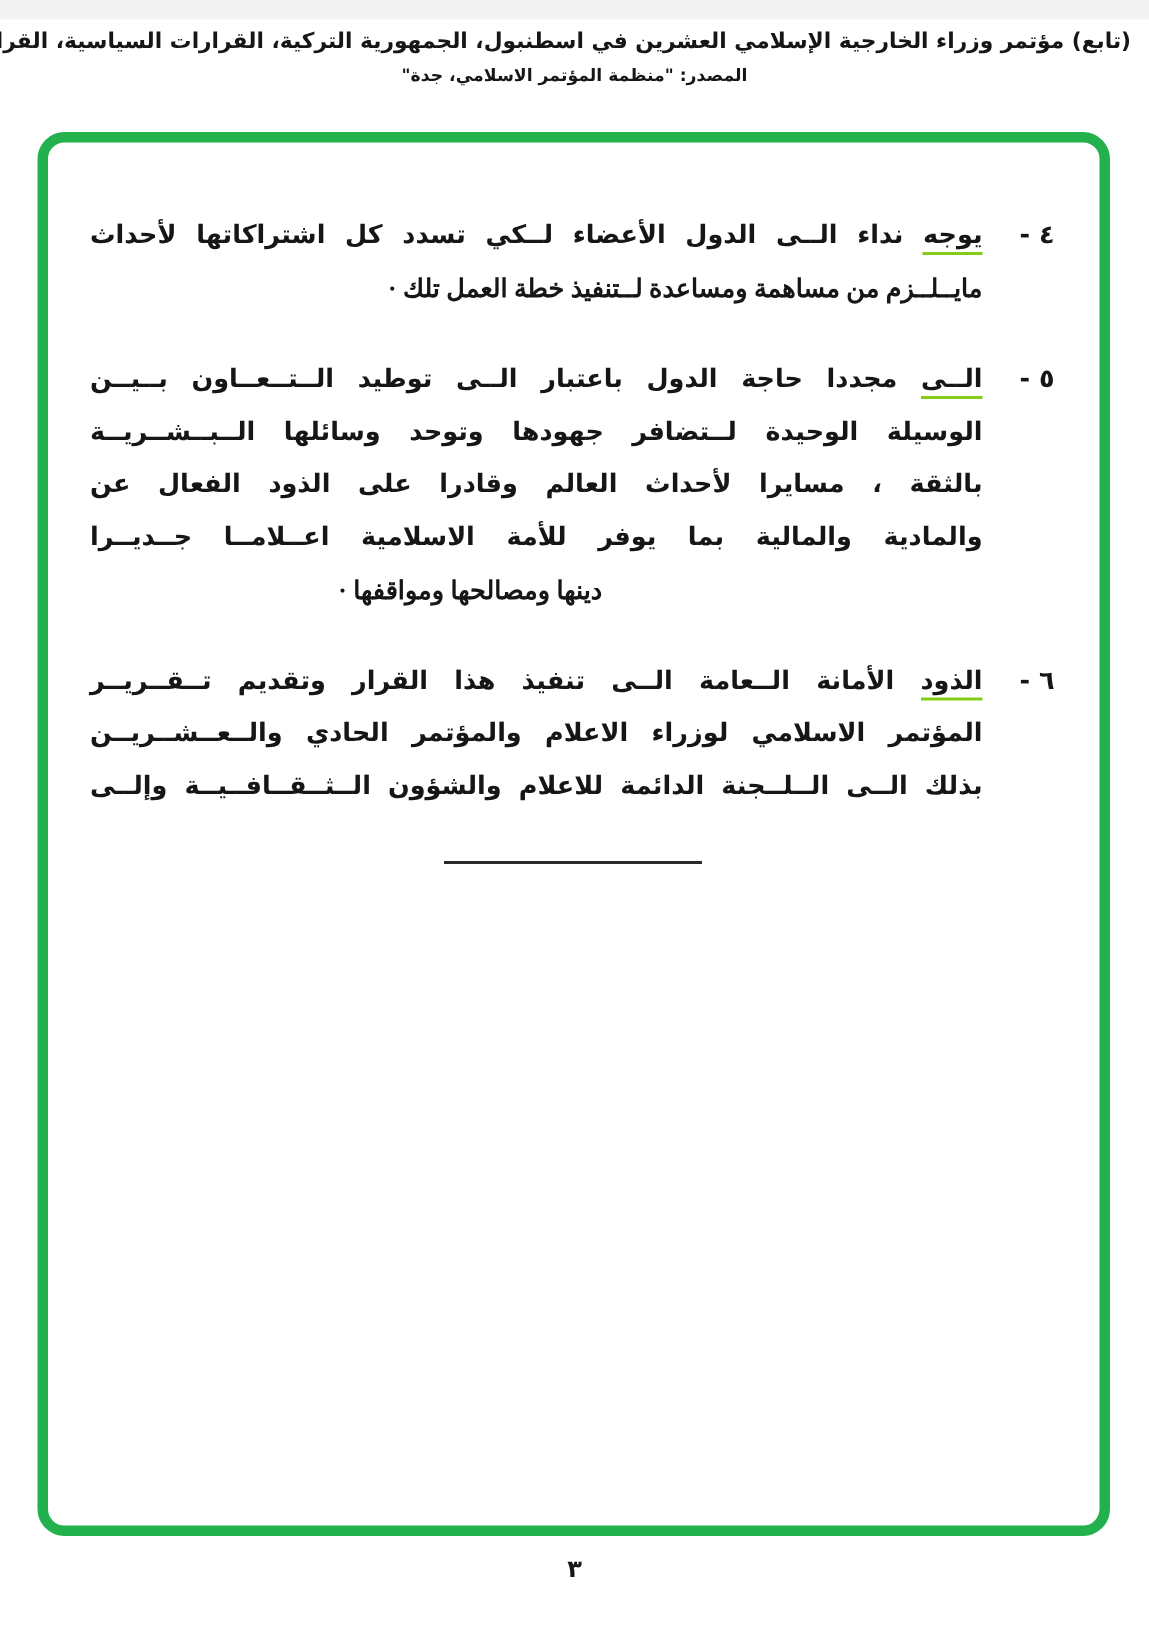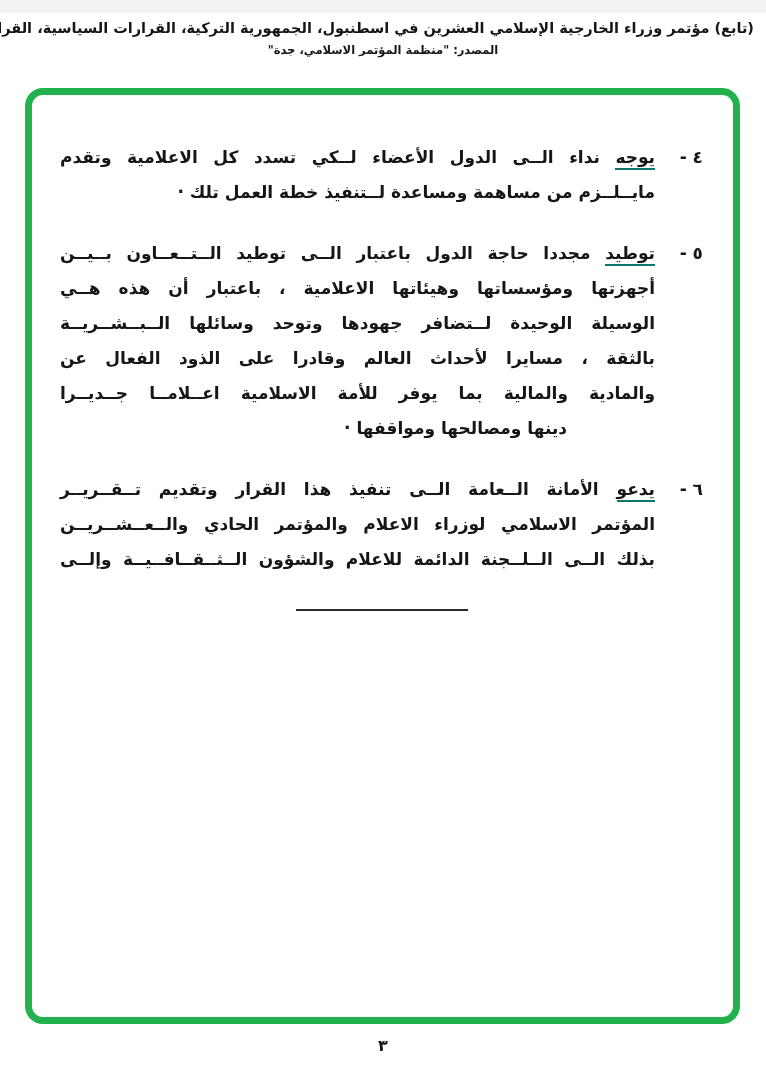--- a/index.html
+++ b/index.html
@@ -74,26 +74,28 @@
     flex: 1;
     min-width: 0;
   }
   .line { }
   .line.just {
     text-align: justify;
     text-align-last: justify;
   }
   .line.short {
     text-align: right;
+    font-family: Liberation Serif, serif;
   }
   .line.indent {
     padding-right: 88px;
+    text-align: center;
   }
   .lead {
-    border-bottom: 2px solid #0f766e;
+    border-bottom: 2px solid #84cc16;
     padding-bottom: 1px;
   }
   .divider {
     width: 172px;
     height: 2px;
     background: #2a2a2a;
     margin: 32px auto 0 auto;
   }
   .pageno {
     position: absolute;
@@ -117,41 +119,40 @@
     <div class="header-title">(تابع) مؤتمر وزراء الخارجية الإسلامي العشرين في اسطنبول، الجمهورية التركية، القرارات السياسية، القرار الرقم ٢٠/٤١-س</div>
     <div class="header-source">المصدر:  "منظمة المؤتمر الاسلامي، جدة"</div>
   </header>
 
   <div class="frame">
     <div class="content">
 
       <section class="item">
         <div class="num">٤ -</div>
         <div class="itembody">
-          <div class="line just"><span class="lead">يوجه</span> <span>نداء الــى الدول الأعضاء لــكي تسدد كل الاعلامية وتقدم</span></div>
+          <div class="line just"><span class="lead">يوجه</span> <span>نداء الــى الدول الأعضاء لــكي تسدد كل اشتراكاتها لأحداث</span></div>
           <div class="line short">مايــلــزم من مساهمة ومساعدة لــتنفيذ خطة العمل تلك ·</div>
         </div>
       </section>
 
       <section class="item">
         <div class="num">٥ -</div>
         <div class="itembody">
-          <div class="line just"><span class="lead">توطيد</span> <span>مجددا حاجة الدول باعتبار الــى توطيد الــتــعــاون بــيــن</span></div>
-          <div class="line just">أجهزتها ومؤسساتها وهيئاتها الاعلامية ، باعتبار أن هذه هــي</div>
+          <div class="line just"><span class="lead">الــى</span> <span>مجددا حاجة الدول باعتبار الــى توطيد الــتــعــاون بــيــن</span></div>
           <div class="line just">الوسيلة الوحيدة لــتضافر جهودها وتوحد وسائلها الــبــشــريــة</div>
           <div class="line just">بالثقة ، مسايرا لأحداث العالم وقادرا على الذود الفعال عن</div>
           <div class="line just">والمادية والمالية بما يوفر للأمة الاسلامية اعــلامــا جــديــرا</div>
           <div class="line short indent">دينها ومصالحها ومواقفها ·</div>
         </div>
       </section>
 
       <section class="item">
         <div class="num">٦ -</div>
         <div class="itembody">
-          <div class="line just"><span class="lead">يدعو</span> <span>الأمانة الــعامة الــى تنفيذ هذا القرار وتقديم تــقــريــر</span></div>
+          <div class="line just"><span class="lead">الذود</span> <span>الأمانة الــعامة الــى تنفيذ هذا القرار وتقديم تــقــريــر</span></div>
           <div class="line just">المؤتمر الاسلامي لوزراء الاعلام والمؤتمر الحادي والــعــشــريــن</div>
           <div class="line just">بذلك الــى الــلــجنة الدائمة للاعلام والشؤون الــثــقــافــيــة وإلــى</div>
         </div>
       </section>
 
       <div class="divider"></div>
 
     </div>
   </div>
 

